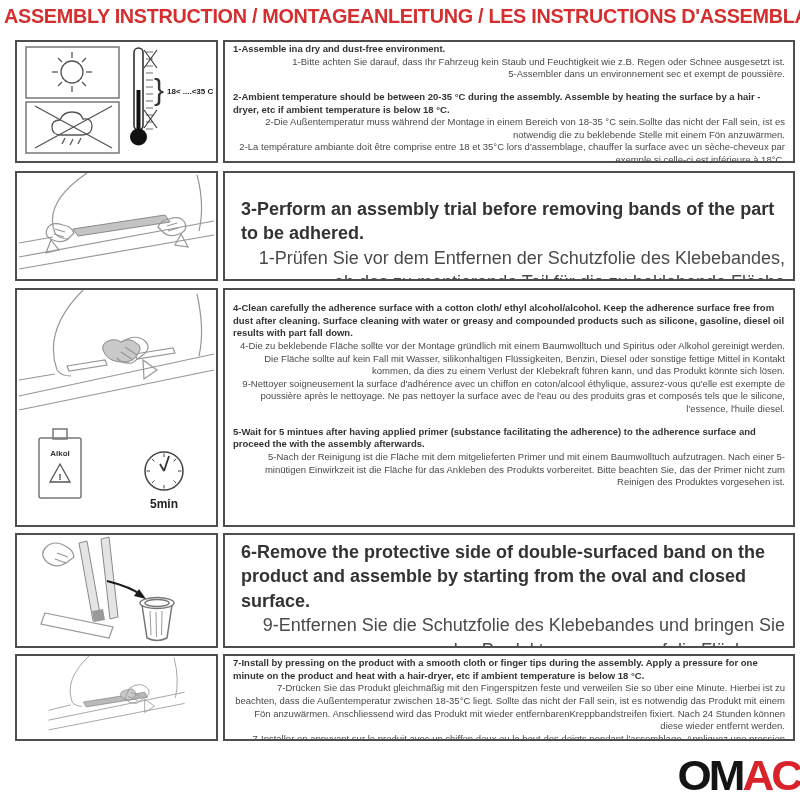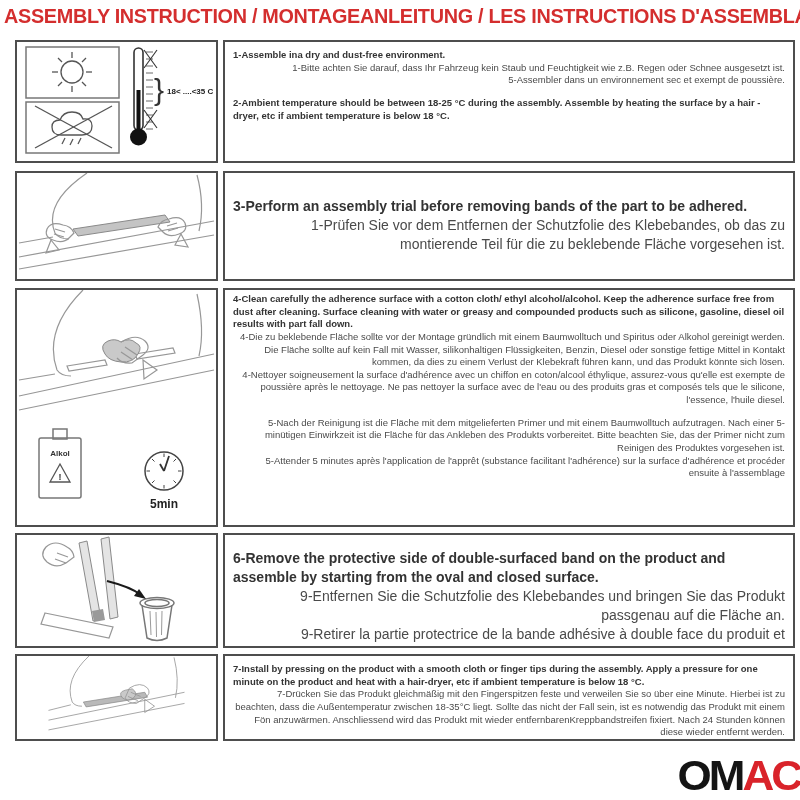--- a/index.html
+++ b/index.html
@@ -16,29 +16,29 @@
   .icon-cell { left:0; width:203px; overflow:hidden; }
   .icon-cell svg { display:block; width:100%; height:100%; }
   .text-cell { left:208px; width:572px; padding:3px 8px; color:#454545; overflow:hidden; }
 
   .r1 { top:40px;  height:123px; }
   .r2 { top:171px; height:110px; }
   .r3 { top:288px; height:239px; }
   .r4 { top:533px; height:115px; }
   .r5 { top:654px; height:87px; }
 
-  .pt3  { padding-top:7px; }
-  .pt12 { padding-top:3px; }
+  .pt3  { padding-top:1px; }
+  .pt12 { padding-top:12px; }
   .pt24 { padding-top:24px; }
-  .pt5  { padding-top:14px; }
+  .pt5  { padding-top:5px; }
 
   .step { margin-bottom:10px; }
   .step:last-child { margin-bottom:0; }
   .small p { font-size:9.5px;  line-height:1.33; }
-  .big   p { font-size:14px; line-height:1.36; }
+  .big   p { font-size:18px; line-height:1.36;margin-left:8px; }
   p.en { font-weight:bold; color:#333; }
   p.de, p.fr { color:#4a4a4a;text-align:right; }
 
   .sketch { stroke:#979797; stroke-width:1.2; fill:none; }
   .boxline { stroke:#777; stroke-width:1.5; fill:none; }
   .inkline { stroke:#555; stroke-width:1.3; fill:none; }
 
   .logo { position:absolute; top:752px; left:636px; width:164px; height:48px;
           background:#fff; z-index:5; display:flex; align-items:center;
           justify-content:flex-end; font-weight:bold; font-size:44px;
@@ -111,21 +111,23 @@
         </g>
       </svg>
     </div>
     <div class="cell text-cell small pt3">
       <div class="step">
         <p class="en">1-Assemble ina dry and dust-free environment.</p>
         <p class="de">1-Bitte achten Sie darauf, dass Ihr Fahrzeug kein Staub und Feuchtigkeit wie z.B. Regen oder Schnee ausgesetzt ist.</p>
         <p class="fr">5-Assembler dans un environnement sec et exempt de poussière.</p>
       </div>
       <div class="step">
-        <p class="en">2-Ambient temperature should be between 18-25 °C  during the assembly. Assemble by heating the surface by a hair -dryer, etc if ambient temperature is below 18 °C.</p>
+        <p class="en">2-Ambient temperature should be between 20-35 °C  during the assembly. Assemble by heating the surface by a hair -dryer, etc if ambient temperature is below 18 °C.</p>
+        <p class="de">2-Die Außentemperatur muss während der Montage in einem Bereich von 18-35 °C  sein.Sollte das nicht der Fall sein, ist es notwendig die zu beklebende Stelle mit einem Fön anzuwärmen.</p>
+        <p class="fr">2-La température ambiante doit être comprise entre 18 et 35°C lors d'assemblage, chauffer la surface avec un sèche-cheveux par exemple si celle-ci est inférieure à 18°C.</p>
       </div>
     </div>
   </section>
 
   <section class="row r2">
     <div class="cell icon-cell">
       <svg viewBox="0 0 199 106">
         <g class="sketch">
           <path d="M70,0 Q26,30 38,60 Q42,66 52,66"></path>
           <path d="M180,2 Q188,32 182,58"></path>
@@ -196,25 +198,25 @@
               <line x1="147" y1="181" x2="143" y2="174"></line>
           </g>
           <text x="147" y="218" font-size="12" font-weight="bold" fill="#222" text-anchor="middle" font-family="Liberation Sans, sans-serif">5min</text>
         </g>
       </svg>
     </div>
     <div class="cell text-cell small pt12">
       <div class="step">
         <p class="en">4-Clean carefully the adherence surface with a cotton cloth/ ethyl alcohol/alcohol. Keep the adherence surface free from dust after cleaning. Surface cleaning with water or greasy and compounded products such as silicone, gasoline, diesel oil results with part fall down.</p>
         <p class="de">4-Die zu beklebende Fläche sollte vor der Montage gründlich mit einem Baumwolltuch und Spiritus oder Alkohol gereinigt werden. Die Fläche sollte auf kein Fall mit Wasser, silikonhaltigen Flüssigkeiten, Benzin, Diesel oder sonstige fettige Mittel in Kontakt kommen, da dies zu einem Verlust der Klebekraft führen kann, und das Produkt könnte sich lösen.</p>
-        <p class="fr">4-Nettoyer soigneusement la surface d'adhérence avec un chiffon en coton/alcool éthylique, assurez-vous qu'elle est exempte de poussière après le nettoyage. Ne pas nettoyer la surface avec de l'eau ou des produits gras et composés tels que le silicone, l'essence, l'huile diesel.</p>
-      </div>
-      <div class="step">
+        <p class="fr">9-Nettoyer soigneusement la surface d'adhérence avec un chiffon en coton/alcool éthylique, assurez-vous qu'elle est exempte de poussière après le nettoyage. Ne pas nettoyer la surface avec de l'eau ou des produits gras et composés tels que le silicone, l'essence, l'huile diesel.</p>
+      </div>
+      <div class="step">
+        <p class="en">5-Wait for 5 mintues after having applied primer (substance facilitating the adherence) to the adherence surface and proceed the with the assembly afterwards.</p>
         <p class="de">5-Nach der Reinigung ist die Fläche mit dem mitgelieferten Primer und mit einem Baumwolltuch aufzutragen. Nach einer 5-minütigen Einwirkzeit ist die Fläche für das Ankleben des Produkts vorbereitet. Bitte beachten Sie, das der Primer nicht zum Reinigen des Produktes vorgesehen ist.</p>
-        <p class="fr">5-Attender 5 minutes après l'application de l'apprêt (substance facilitant l'adhérence) sur la surface d'adhérence et procéder ensuite à l'assemblage</p>
       </div>
     </div>
   </section>
 
   <section class="row r4">
     <div class="cell icon-cell">
       <svg viewBox="0 0 199 111">
         <polygon points="28,78 96,92 92,103 24,89" class="sketch"></polygon>
         <polygon points="62,8 70,6 84,84 76,86" fill="#e4e4e4" stroke="#8a8a8a" stroke-width="1"></polygon>
         <polygon points="84,4 92,2 101,82 93,84" fill="#e4e4e4" stroke="#8a8a8a" stroke-width="1"></polygon>

